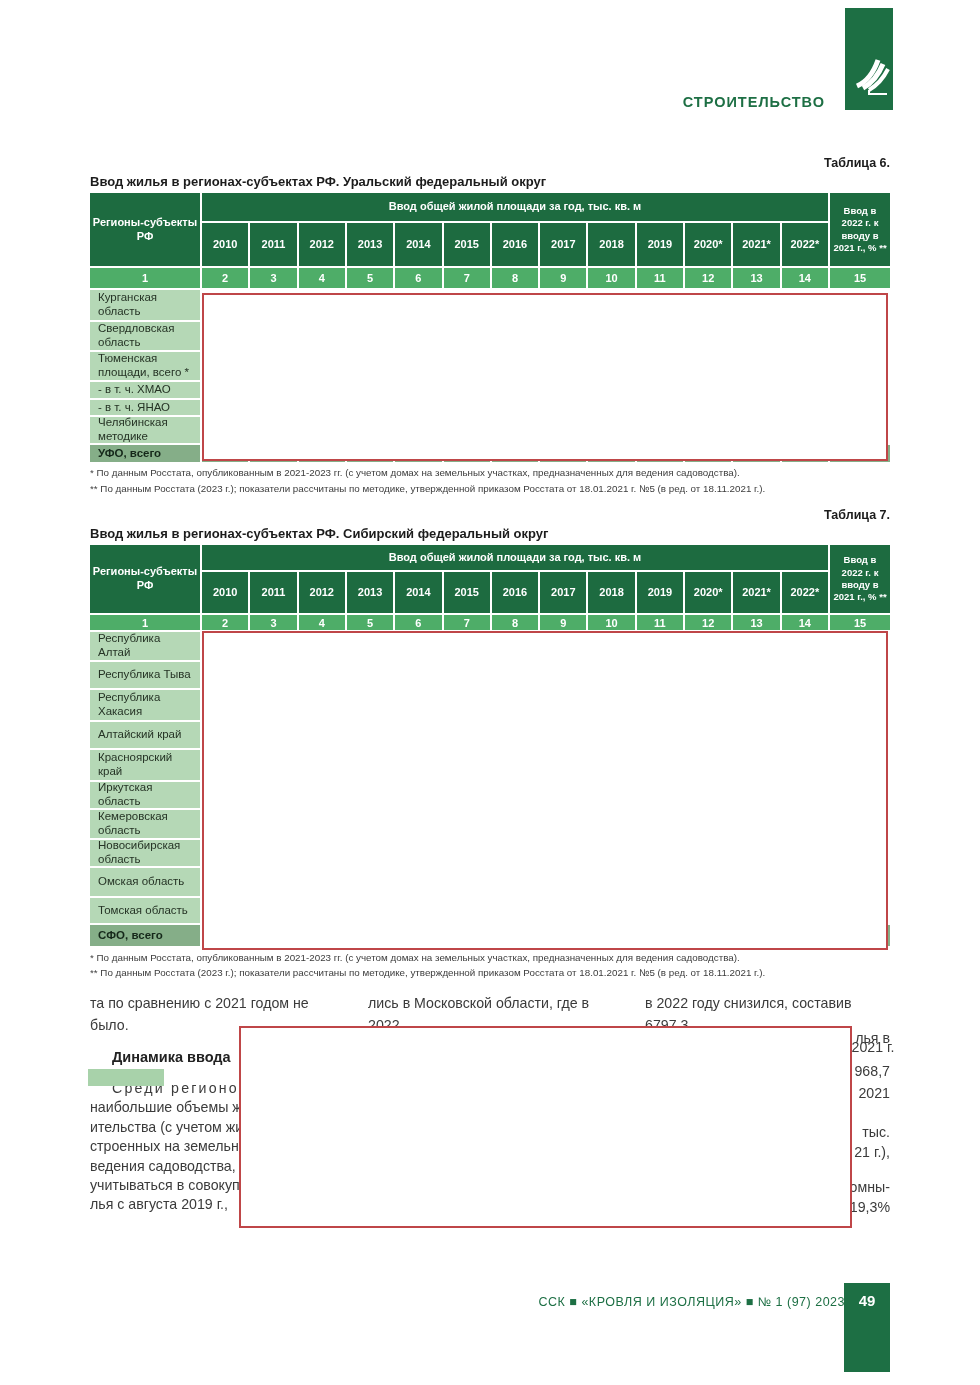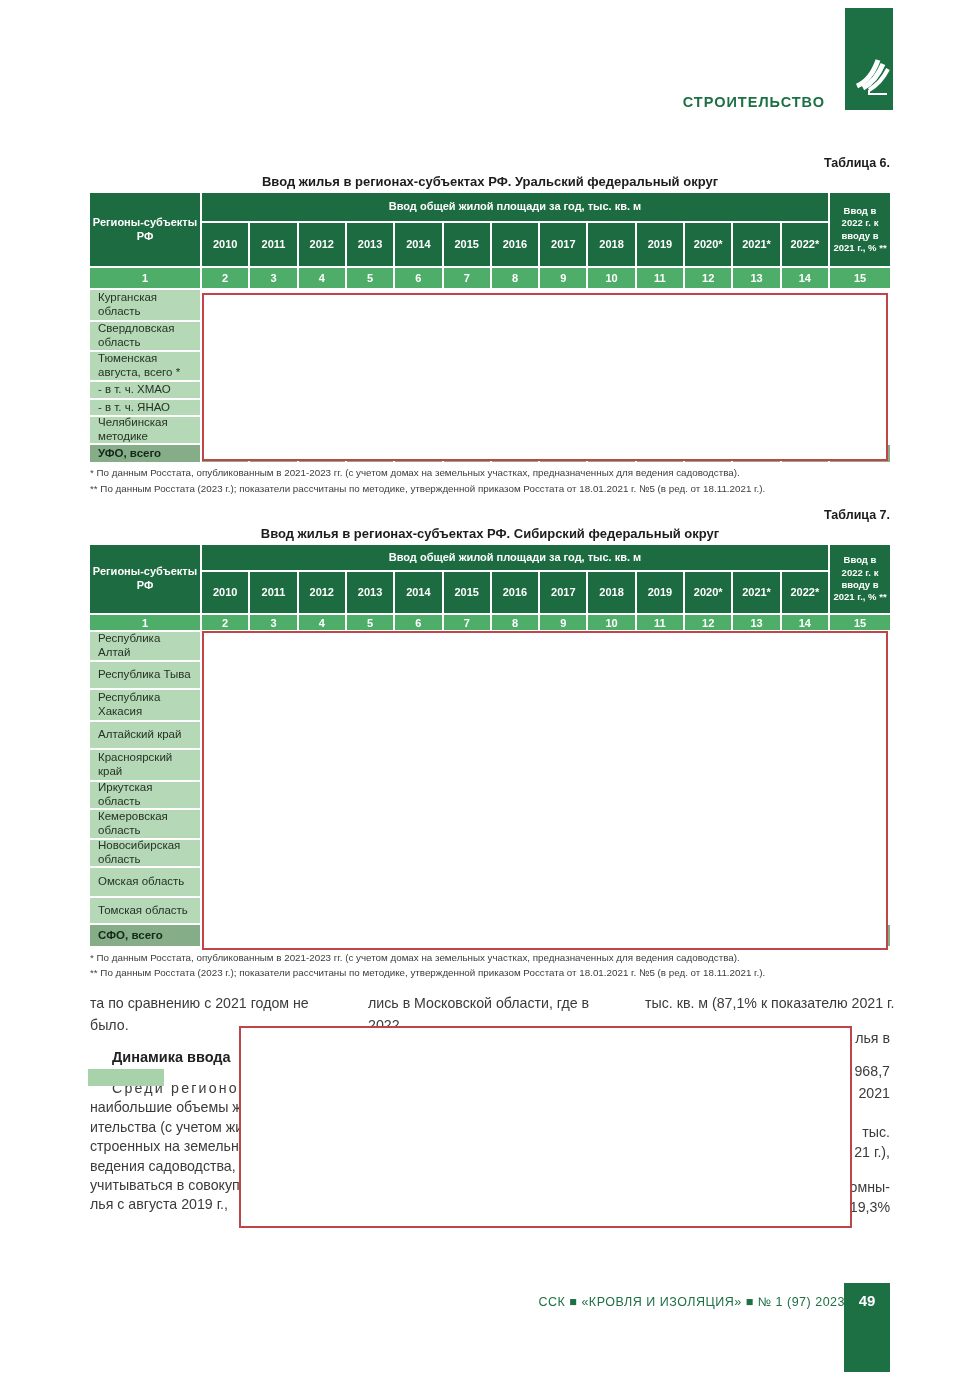--- a/index.html
+++ b/index.html
@@ -4,21 +4,21 @@
 <style>
   html,body{margin:0;padding:0;background:#e9e9e9;}
   .page{position:relative;width:980px;height:1385px;background:#ffffff;margin:0 auto;
         font-family:"Liberation Sans",sans-serif;overflow:hidden;}
   
   .section-label{position:absolute;top:94px;right:155px;color:#1d6f44;font-weight:bold;
         font-size:14.5px;letter-spacing:1px;}
   .logo{position:absolute;left:845px;top:8px;width:48px;height:102px;}
   
   .tbl-label{position:absolute;right:90px;font-weight:bold;font-size:12.5px;color:#1c1c1c;}
-  .tbl-title{position:absolute;left:90px;width:800px;text-align:center;font-weight:bold;
+  .tbl-title{position:absolute;left:90px;width:800px;text-align:left;font-weight:bold;
         font-size:13px;color:#1c1c1c;}
   
   .twrap{position:absolute;left:90px;width:800px;}
   .tgrid{display:grid;grid-template-columns:110px repeat(13,1fr) 60px;gap:2px;background:#ffffff;}
   .tc{display:flex;align-items:center;justify-content:center;text-align:center;}
   .th{background:#1d6b40;color:#ffffff;font-weight:bold;font-size:11px;line-height:1.25;padding:1px 2px;}
   .ratio-head{font-size:9.5px;line-height:1.3;}
   .num{background:#4ead68;color:#ffffff;font-weight:bold;font-size:11px;}
   .lab{background:#b5d8b6;color:#253325;font-size:11.5px;line-height:1.18;
         justify-content:flex-start;text-align:left;padding:2px 6px 2px 8px;}
@@ -116,21 +116,21 @@
         <div class="tc dcell" style="grid-area: 5 / 6 / 6 / 7;"></div>
         <div class="tc dcell" style="grid-area: 5 / 7 / 6 / 8;"></div>
         <div class="tc dcell" style="grid-area: 5 / 8 / 6 / 9;"></div>
         <div class="tc dcell" style="grid-area: 5 / 9 / 6 / 10;"></div>
         <div class="tc dcell" style="grid-area: 5 / 10 / 6 / 11;"></div>
         <div class="tc dcell" style="grid-area: 5 / 11 / 6 / 12;"></div>
         <div class="tc dcell" style="grid-area: 5 / 12 / 6 / 13;"></div>
         <div class="tc dcell" style="grid-area: 5 / 13 / 6 / 14;"></div>
         <div class="tc dcell" style="grid-area: 5 / 14 / 6 / 15;"></div>
         <div class="tc dcell" style="grid-area: 5 / 15 / 6 / 16;"></div>
-        <div class="tc lab" style="grid-area: 6 / 1 / 7 / 2;">Тюменская августа, всего *</div>
+        <div class="tc lab" style="grid-area: 6 / 1 / 7 / 2;">Тюменская площади, всего *</div>
         <div class="tc dcell" style="grid-area: 6 / 2 / 7 / 3;"></div>
         <div class="tc dcell" style="grid-area: 6 / 3 / 7 / 4;"></div>
         <div class="tc dcell" style="grid-area: 6 / 4 / 7 / 5;"></div>
         <div class="tc dcell" style="grid-area: 6 / 5 / 7 / 6;"></div>
         <div class="tc dcell" style="grid-area: 6 / 6 / 7 / 7;"></div>
         <div class="tc dcell" style="grid-area: 6 / 7 / 7 / 8;"></div>
         <div class="tc dcell" style="grid-area: 6 / 8 / 7 / 9;"></div>
         <div class="tc dcell" style="grid-area: 6 / 9 / 7 / 10;"></div>
         <div class="tc dcell" style="grid-area: 6 / 10 / 7 / 11;"></div>
         <div class="tc dcell" style="grid-area: 6 / 11 / 7 / 12;"></div>
@@ -408,20 +408,21 @@
   <div class="footnote" style="top:951px">* По данным Росстата, опубликованным в 2021-2023 гг. (с учетом домах на земельных участках, предназначенных для ведения садоводства).</div>
   <div class="footnote" style="top:966px">** По данным Росстата (2023 г.); показатели рассчитаны по методике, утвержденной приказом Росстата от 18.01.2021 г. №5 (в ред. от 18.11.2021 г.).</div>
 
   <div class="bodycol" style="left:90px;top:992px" id="col0">
       <div>та по сравнению с 2021 годом не было.</div>
     </div>
   <div class="bodycol" style="left:368px;top:992px" id="col1">
       <div>лись в Московской области, где в 2022</div>
     </div>
   <div class="bodycol" style="left:645px;top:992px" id="col2">
+      <div>в 2022 году снизился, составив 6797,3</div>
       <div>тыс. кв. м (87,1% к показателю 2021 г.</div>
     </div>
 
   <div class="leftblock" style="top:1046px">
     <div class="green-bar"></div>
     <div class="lead-heading">
       <div class="l1">Динамика ввода</div>
     </div>
     <div style="height:11px"></div>
     <div id="leftpar">

